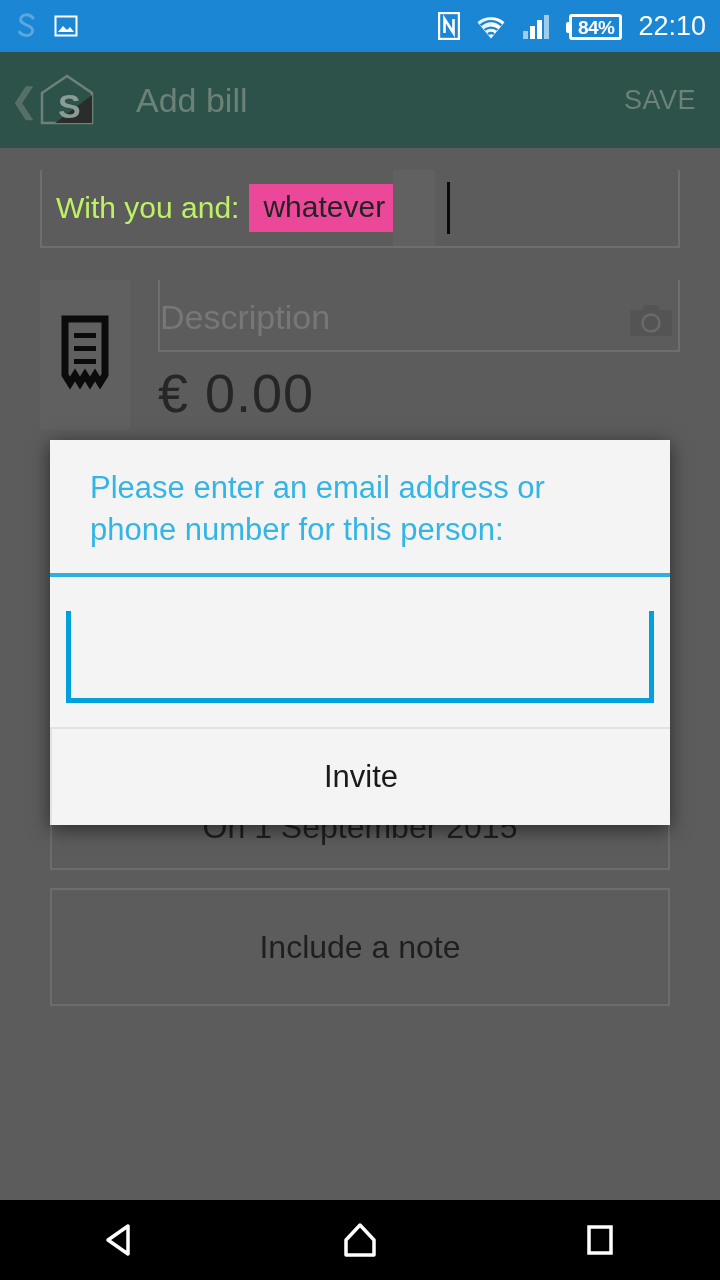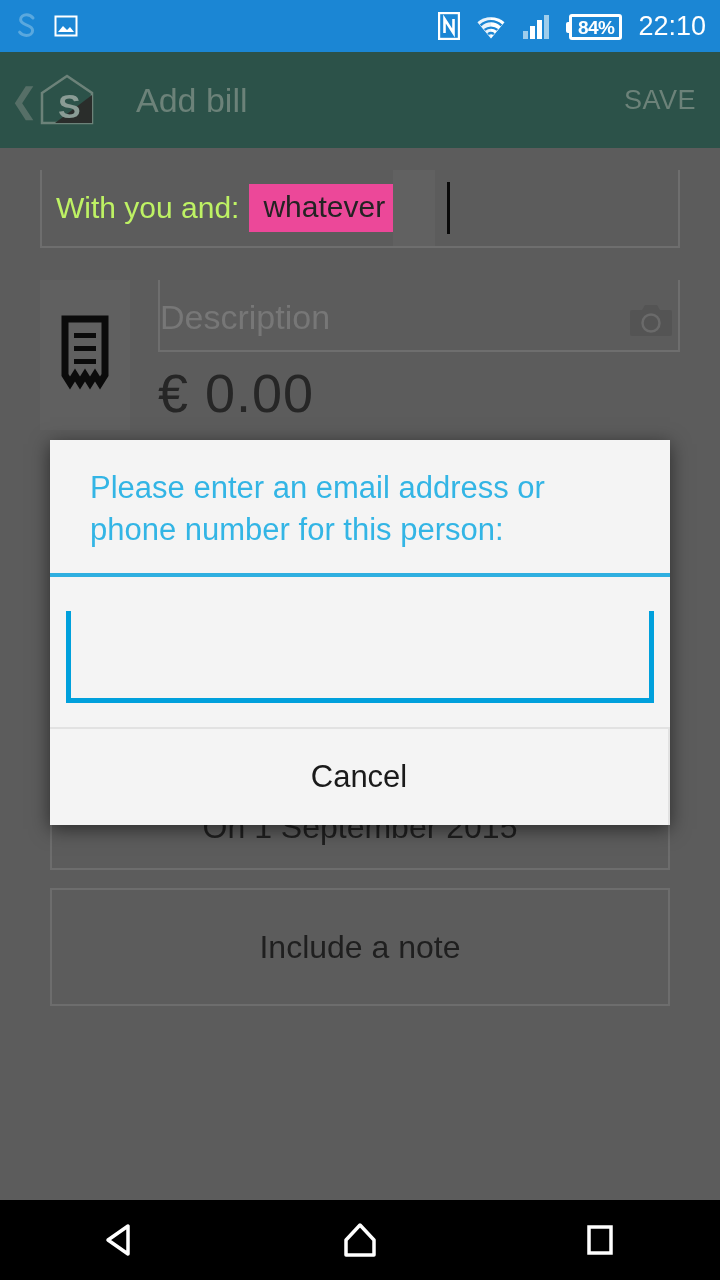--- a/index.html
+++ b/index.html
@@ -400,22 +400,22 @@
   </div>
 
   <div class="scrim"></div>
 
   <div class="dialog">
     <div class="dialog-title">Please enter an email address or phone number for this person:</div>
     <div class="dialog-input-wrap">
       <input class="dialog-input" type="text" placeholder="" style="">
     </div>
     <div class="dialog-actions">
-      <button class="dialog-btn">Cancel</button>
       <div class="btn-divider"></div>
+      <button class="dialog-btn">Invite</button>
     </div>
   </div>
 
   <div class="nav-bar">
     <span class="nav-ico">
       <svg viewBox="0 0 46 46" width="46" height="46" aria-hidden="true">
         <path d="M31 9 L31 37 L11 23 Z" fill="none" stroke="#ffffff" stroke-width="3.5" stroke-linejoin="round"></path>
       </svg>
     </span>
     <span class="nav-ico">

